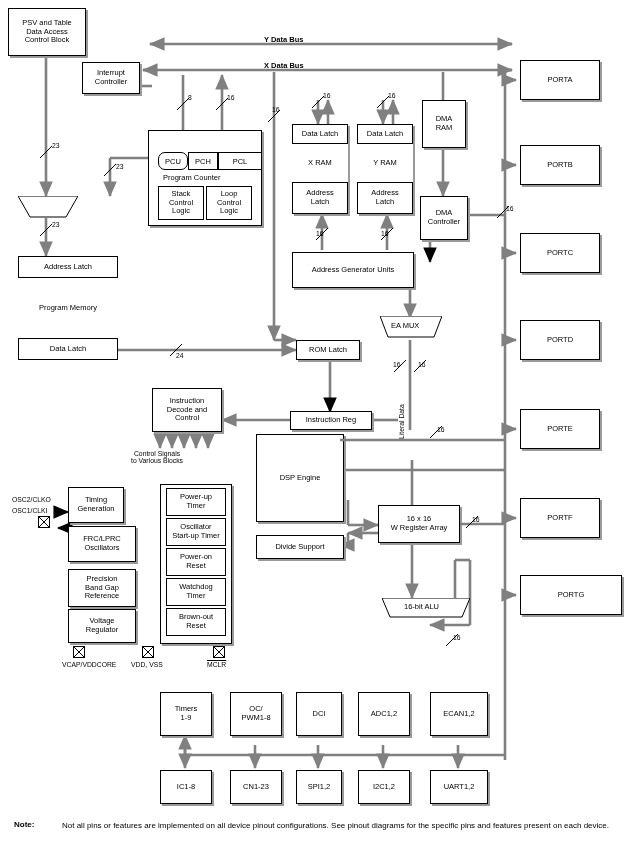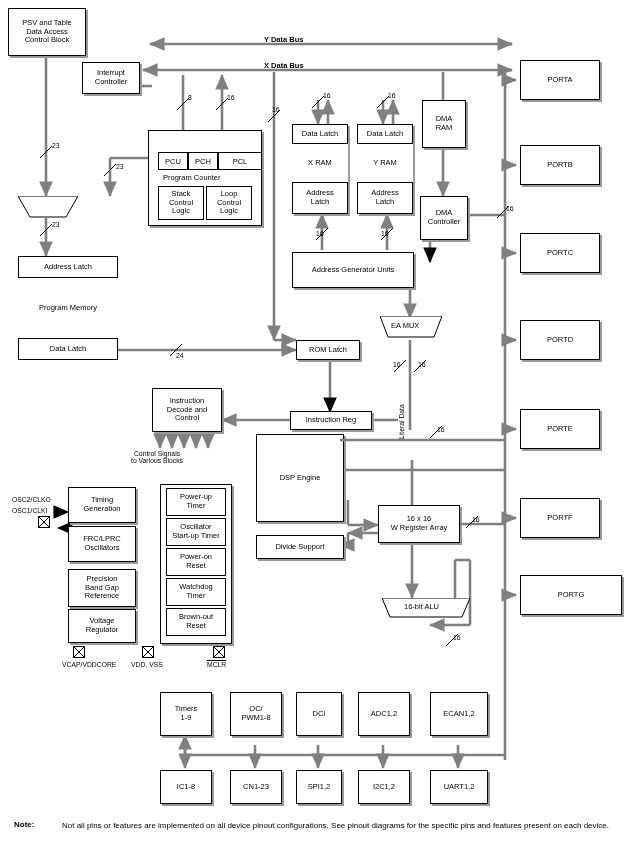--- a/index.html
+++ b/index.html
@@ -136,21 +136,21 @@
   <svg class="xbox" style="left:18px;top:196px;width:60px;height:22px;">
     <polygon points="0,0 60,0 48,21 12,21" fill="#fff" stroke="#000" stroke-width="1"></polygon>
   </svg>
 
   <div class="outer" style="left:18px;top:256px;width:100px;height:104px;"></div>
   <div class="box" style="left:18px;top:256px;width:100px;height:22px;border-bottom:1px solid #000;">Address Latch</div>
   <div class="box" style="left:18px;top:278px;width:100px;height:60px;border:none;">Program Memory</div>
   <div class="box" style="left:18px;top:338px;width:100px;height:22px;border-top:1px solid #000;">Data Latch</div>
 
   <div class="outer shadow" style="left:148px;top:130px;width:114px;height:96px;box-shadow:2px 2px 0 #9a9a9a;"></div>
-  <div class="pcbox" style="left:158px;top:152px;width:30px;height:18px;">PCU</div>
+  <div class="pcbox" style="left:158px;top:152px;width:30px;height:18px;border-radius:7px;">PCU</div>
   <div class="pcbox" style="left:188px;top:152px;width:30px;height:18px;">PCH</div>
   <div class="pcbox" style="left:218px;top:152px;width:44px;height:18px;">PCL</div>
   <div class="lbl" style="left:163px;top:173px;">Program Counter</div>
   <div class="box" style="left:158px;top:186px;width:46px;height:34px;white-space:pre-line;">Stack
 Control
 Logic</div>
   <div class="box" style="left:206px;top:186px;width:46px;height:34px;white-space:pre-line;">Loop
 Control
 Logic</div>
 
@@ -194,21 +194,21 @@
   <div class="box shadow" style="left:256px;top:535px;width:88px;height:24px;">Divide Support</div>
 
   <div class="box shadow" style="left:378px;top:505px;width:82px;height:38px;white-space:pre-line;">16 x 16
 W Register Array</div>
 
   <svg class="xbox" style="left:382px;top:598px;width:88px;height:20px;">
     <polygon points="0,0 88,0 80,19 8,19" fill="#fff" stroke="#000" stroke-width="1"></polygon>
   </svg>
   <div class="lbl" style="left:404px;top:602px;">16-bit ALU</div>
 
-  <div class="box shadow" style="left:68px;top:487px;width:68px;height:36px;white-space:pre-line;">Timing
+  <div class="box shadow" style="left:68px;top:487px;width:56px;height:36px;white-space:pre-line;">Timing
 Generation</div>
   <div class="box shadow" style="left:68px;top:526px;width:68px;height:36px;white-space:pre-line;">FRC/LPRC
 Oscillators</div>
   <div class="box shadow" style="left:68px;top:569px;width:68px;height:38px;white-space:pre-line;">Precision
 Band Gap
 Reference</div>
   <div class="box shadow" style="left:68px;top:609px;width:68px;height:34px;white-space:pre-line;">Voltage
 Regulator</div>
 
   <div class="outer shadow" style="left:160px;top:484px;width:72px;height:160px;box-shadow:2px 2px 0 #9a9a9a;"></div>

